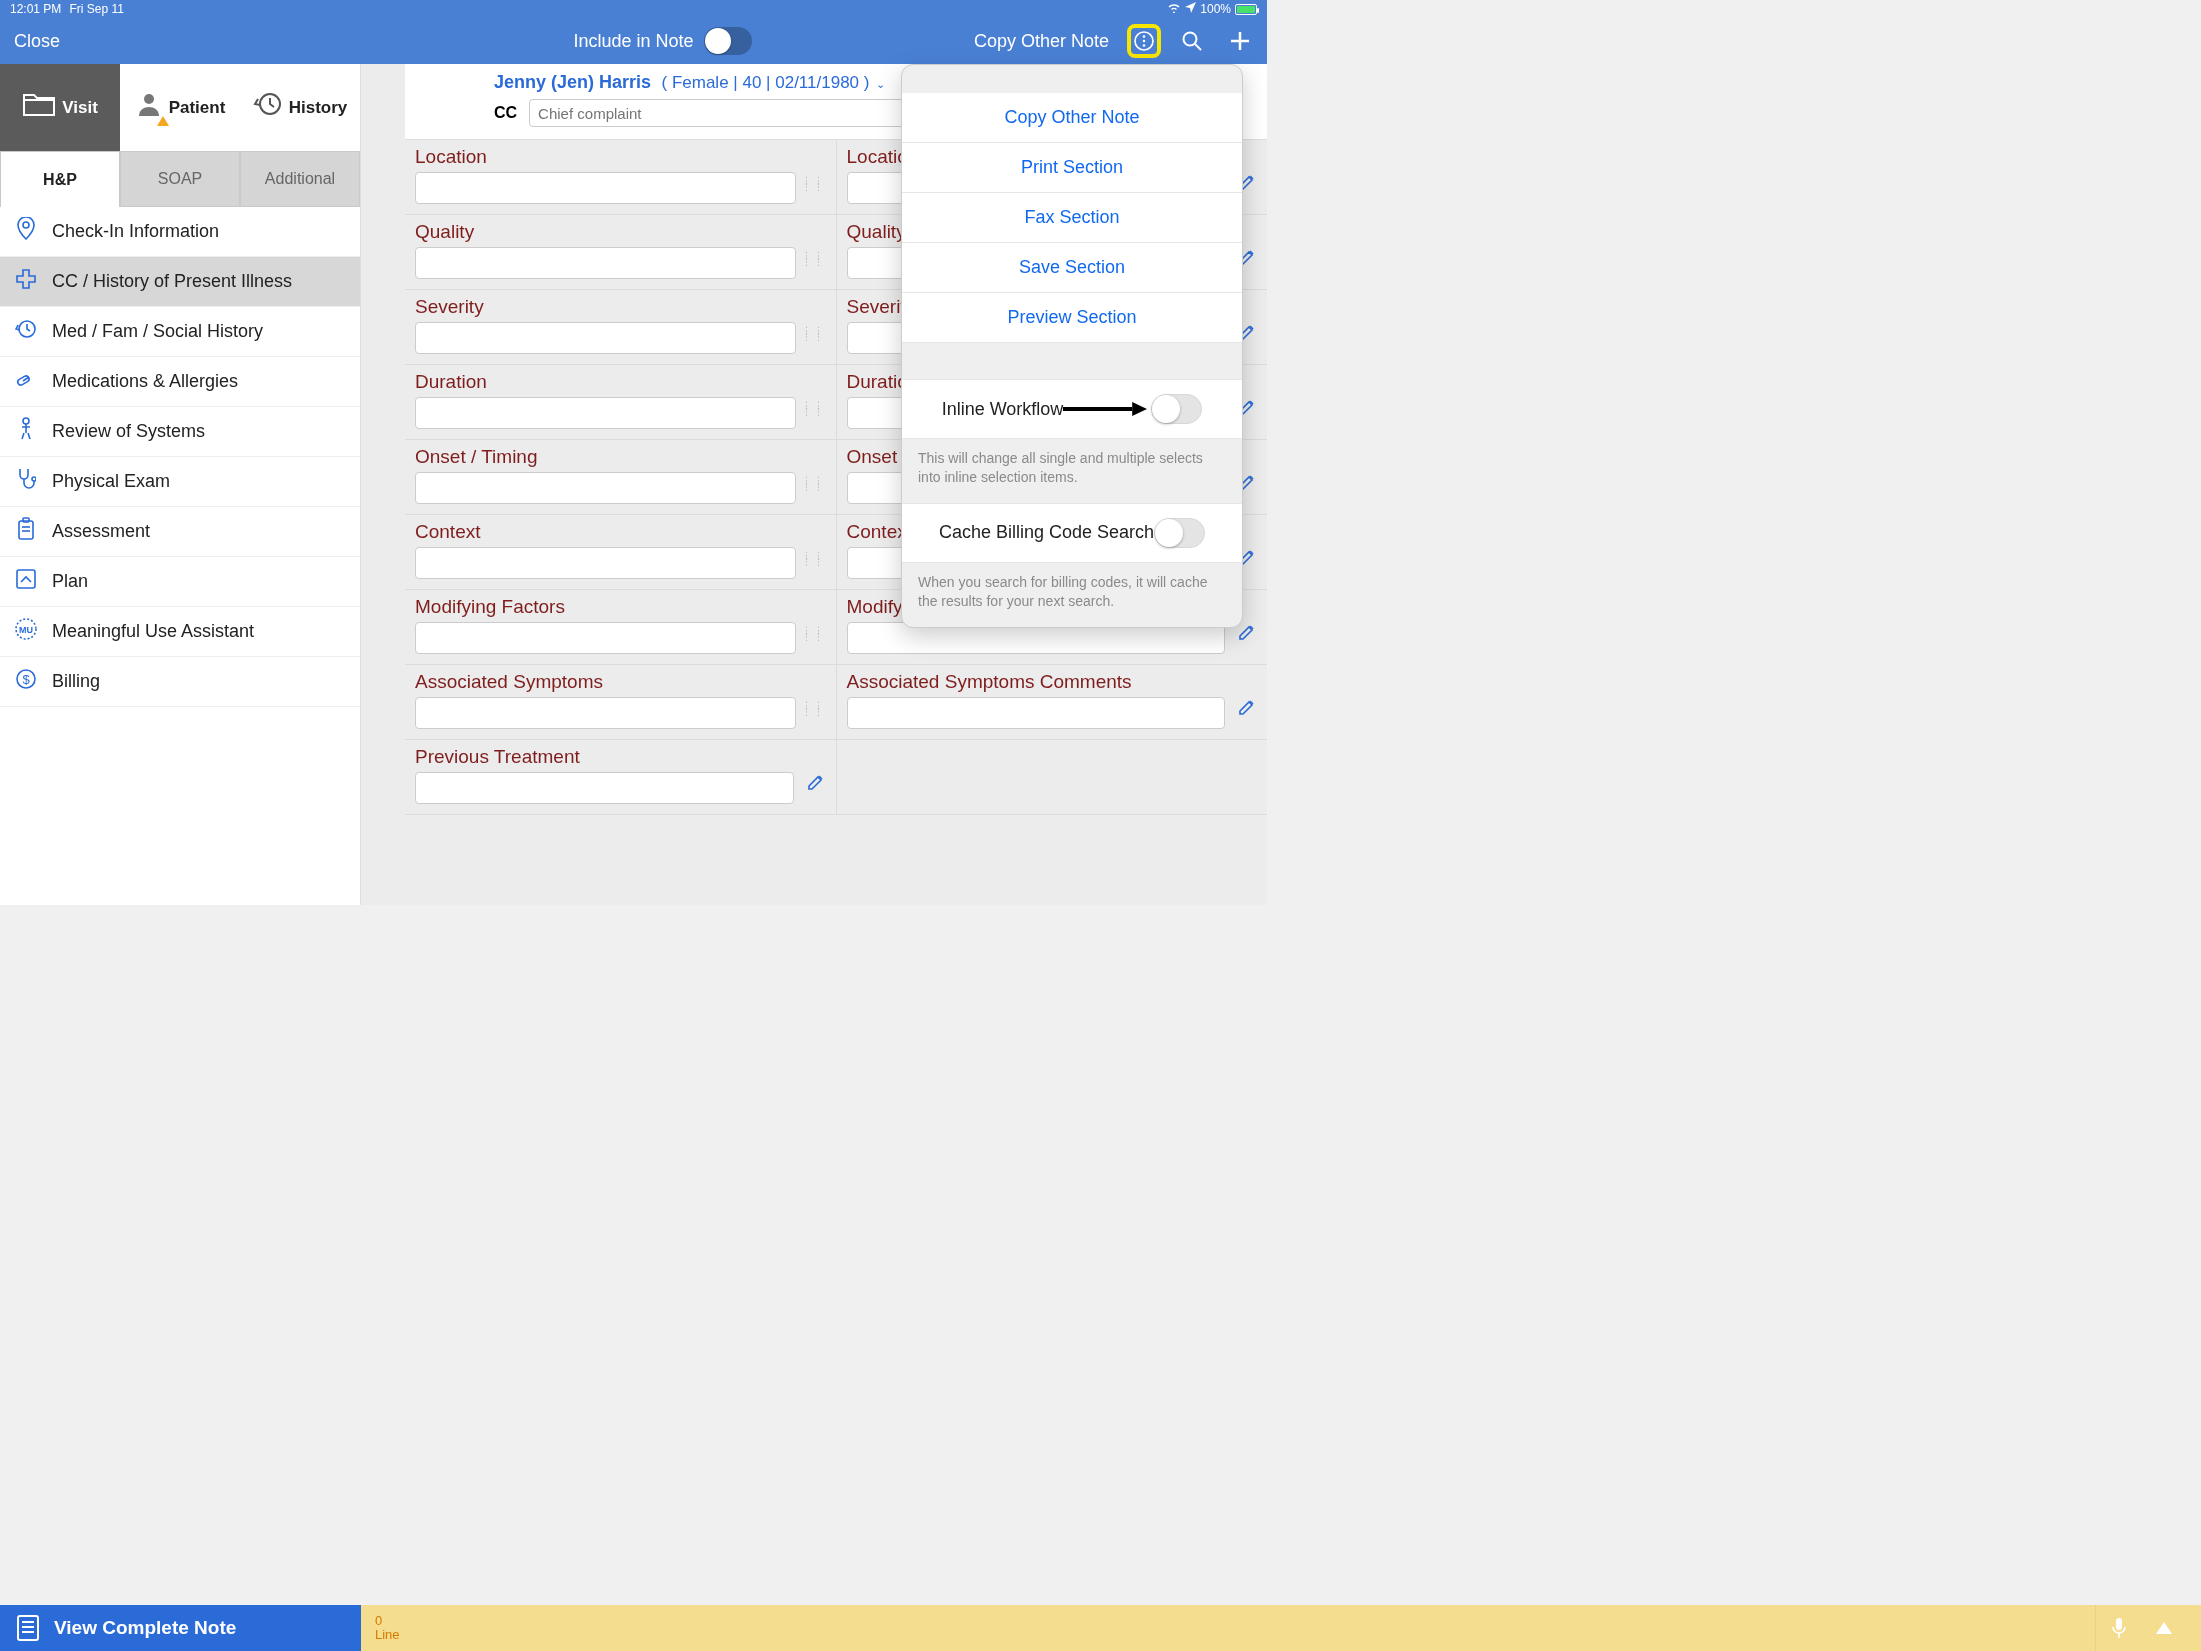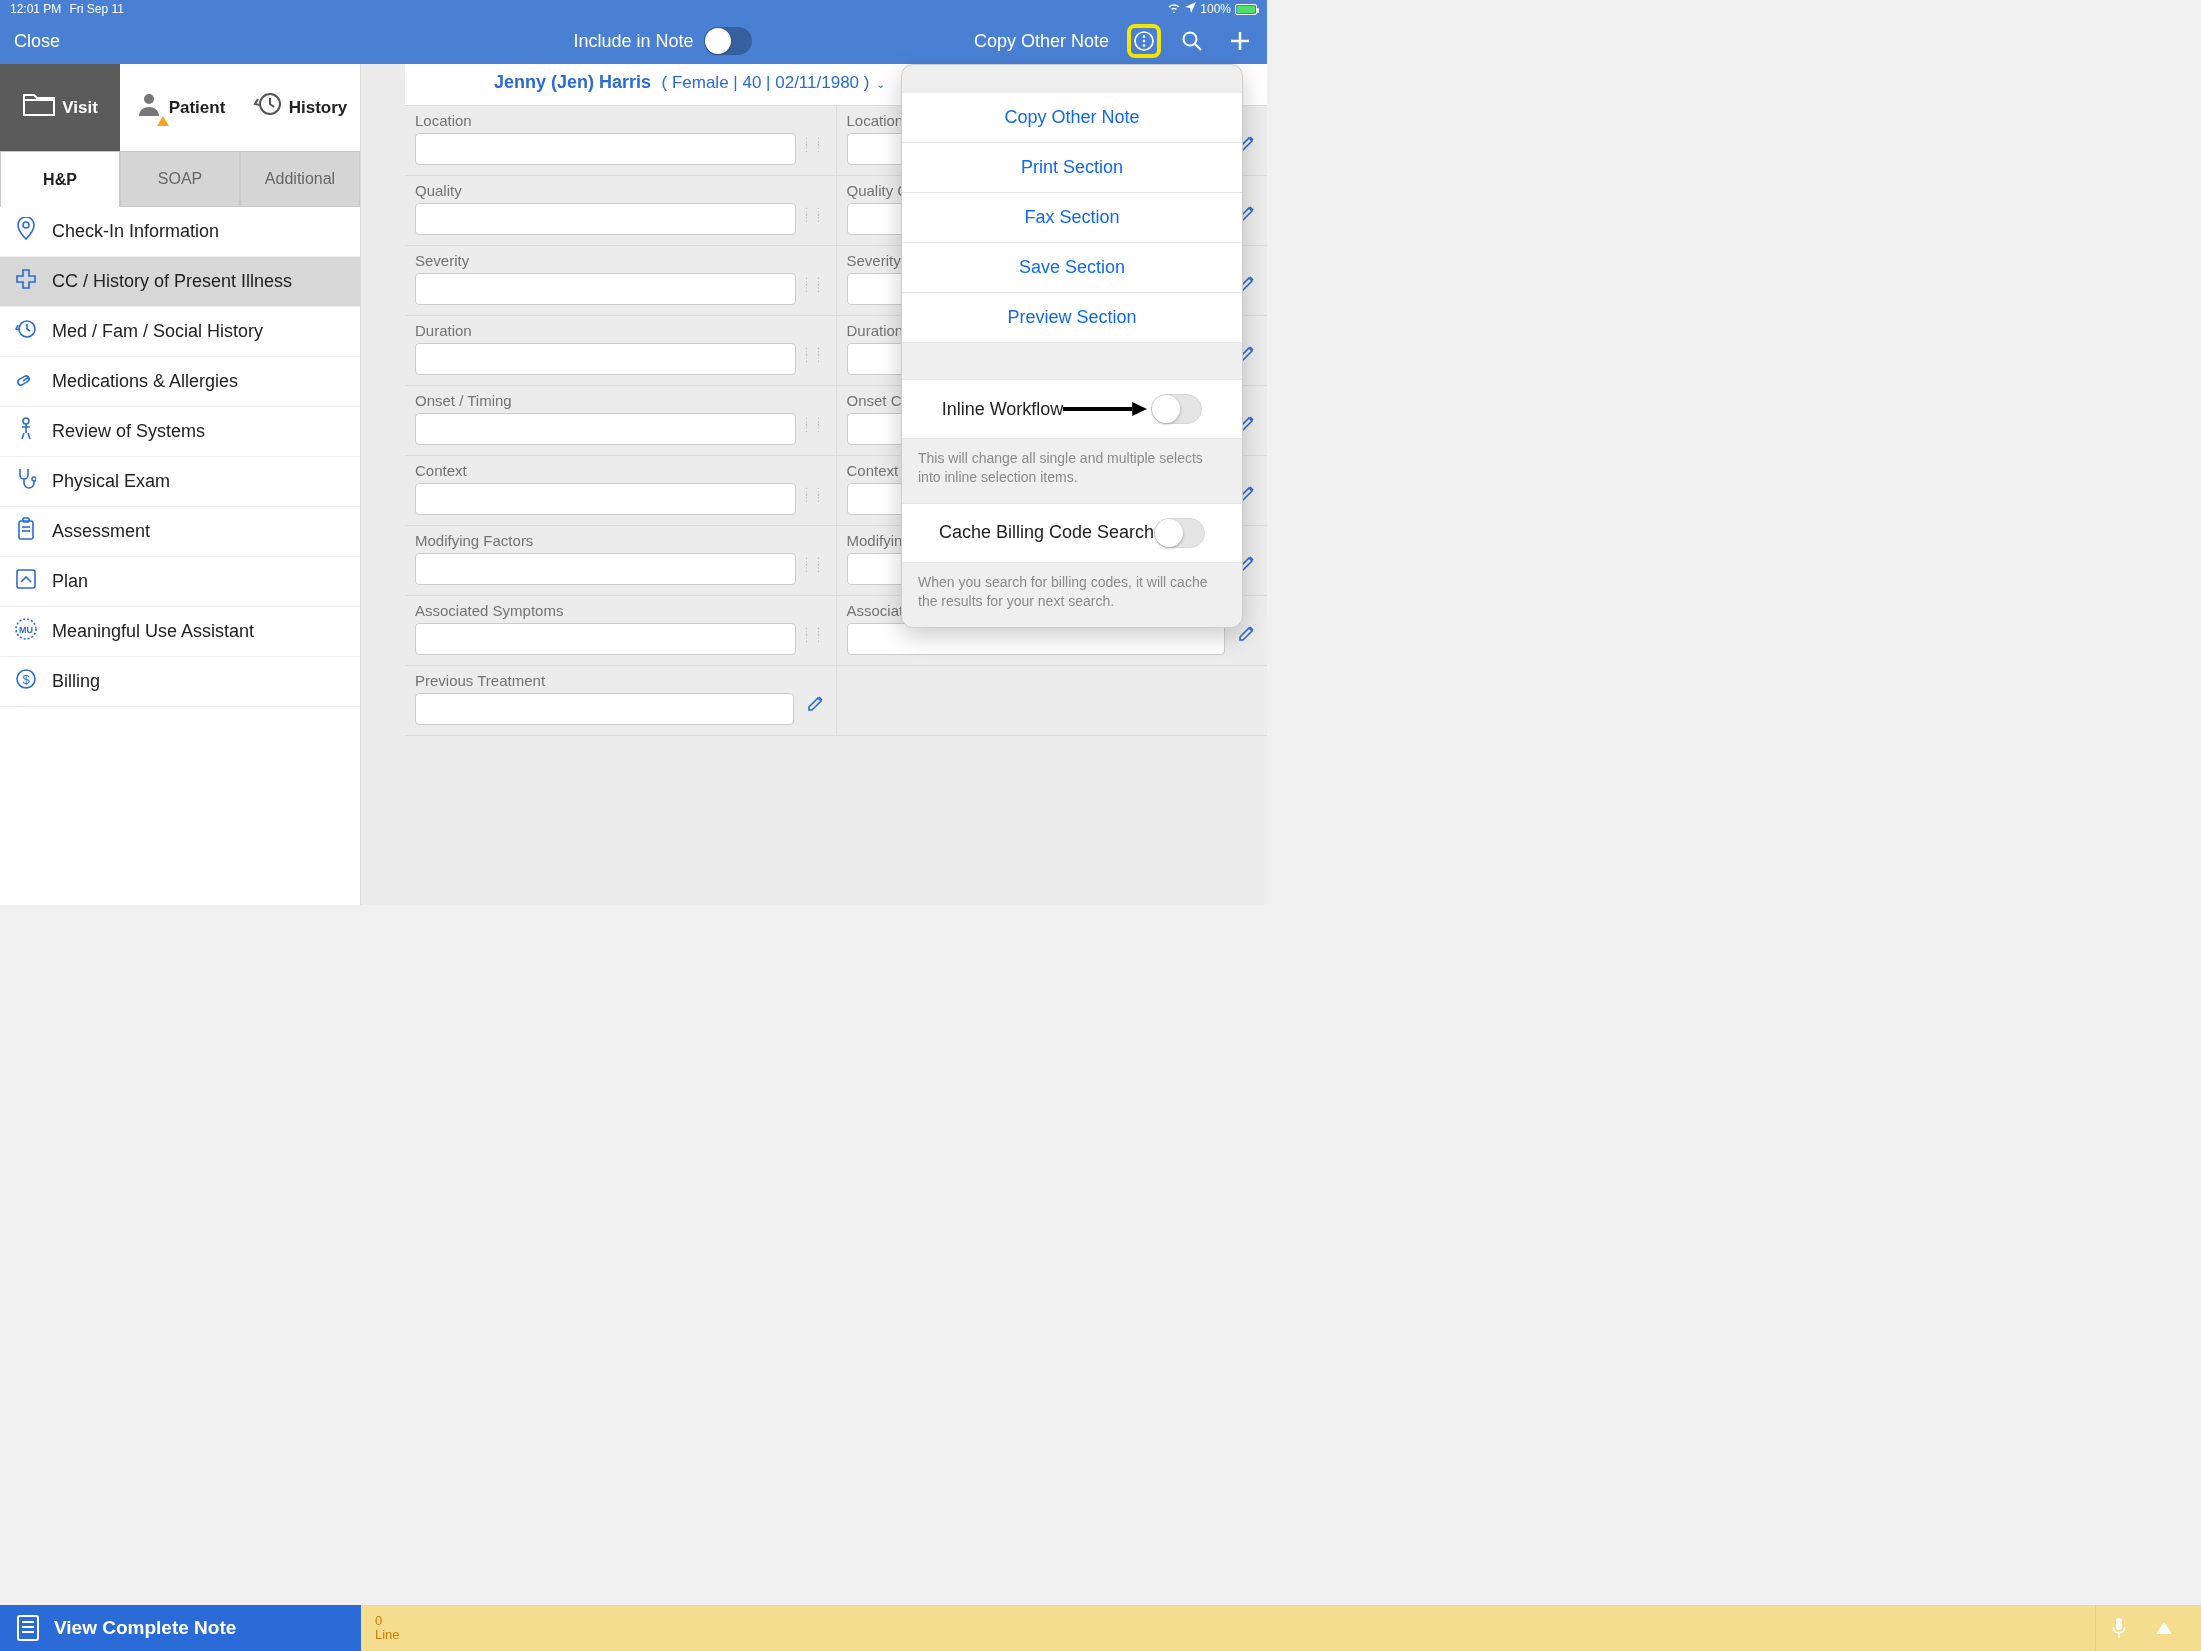--- a/index.html
+++ b/index.html
@@ -58,21 +58,21 @@
   .patient-name { color:#2a6bd8; font-weight:600; font-size:18px; display:inline;}
   .patient-meta { color:#2a6bd8; font-size:17px; display:inline; margin-left:6px;}
   .cc-row { display:flex; align-items:center; gap:12px; margin-top:6px;}
   .cc-label { font-weight:700; }
   .cc-input { flex:1; height:28px; border:1px solid #ccc; border-radius:4px; padding:0 8px; font-size:15px; color:#888;}
 
   .fields { flex:1; overflow:auto; }
   .field-row { display:flex; }
   .field-cell { flex:1; padding:6px 10px 10px 10px; border-bottom:1px solid #dcdcdc;}
   .field-cell.left { border-right:1px solid #dcdcdc;}
-  .field-label { color:#737373; font-size:15px; margin-bottom:4px;}
+  .field-label { color:#7f1d1d; font-size:19px; margin-bottom:4px;}
   .field-box { display:flex; gap:6px; align-items:flex-start;}
   .field-input { flex:1; height:32px; background:#fff; border:1px solid #ccc; border-radius:4px;}
   .handle { color:#bbb; font-size:10px; line-height:6px; letter-spacing:2px; padding-top:6px;}
   .edit-pencil { color:#2a6bd8; font-size:20px; margin-left:6px;}
 
   
   .bottom-left {
     position:absolute; left:0; bottom:0; width:361px; height:46px; background:#2a6bd8;
     color:#fff; display:flex; align-items:center; gap:14px; padding:0 16px; font-size:19px; font-weight:600;
   }
@@ -287,20 +287,24 @@
           <span>Billing</span>
         </div>
       </div>
   </div>
 
   <div class="main">
     <div class="patient-header">
       <span class="patient-name">Jenny (Jen) Harris</span>
       <span class="patient-meta">( Female | 40 | 02/11/1980 )</span>
       <span style="color:#2a6bd8;font-size:11px;margin-left:2px;">⌄</span>
+      <div class="cc-row">
+        <span class="cc-label">CC</span>
+        <input class="cc-input" placeholder="Chief complaint" style="">
+      </div>
     </div>
     <div class="fields" id="fields">
         <div class="field-row">
           <div class="field-cell left">
             <div class="field-label">Location</div>
             <div class="field-box">
               <div class="field-input"></div>
               <div class="handle">⋮⋮<br>⋮⋮</div>
             </div>
           </div>

